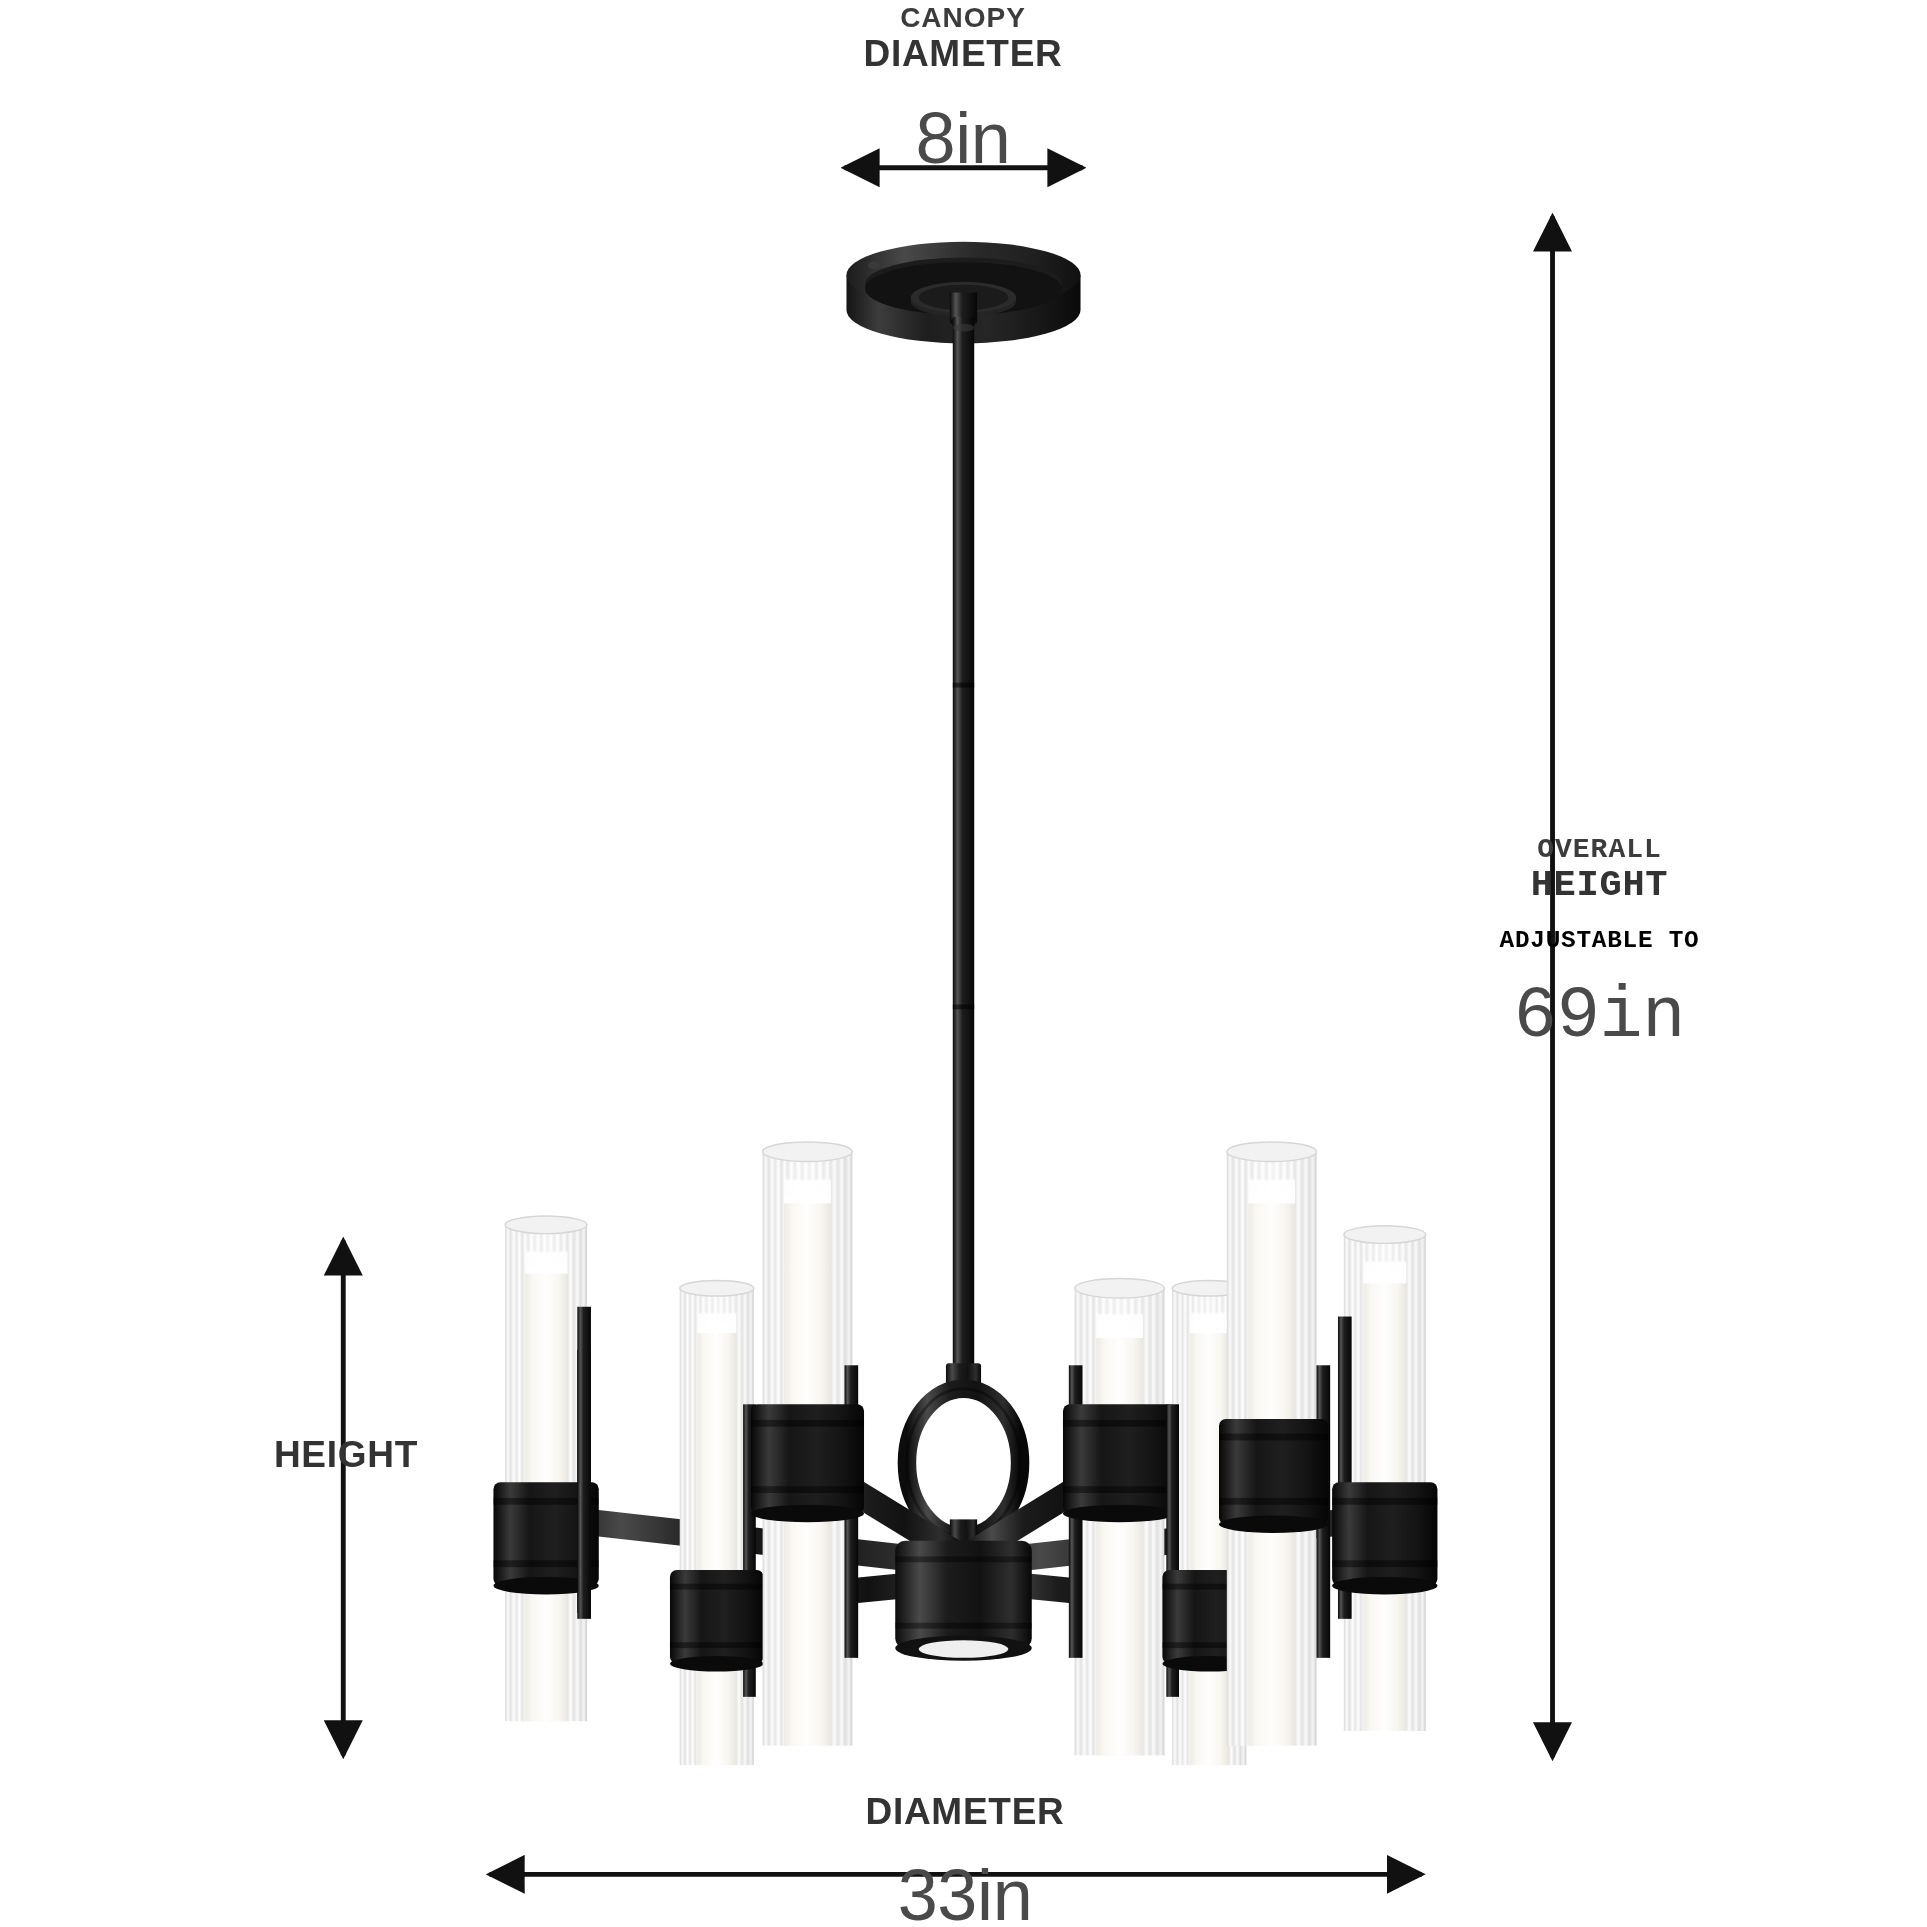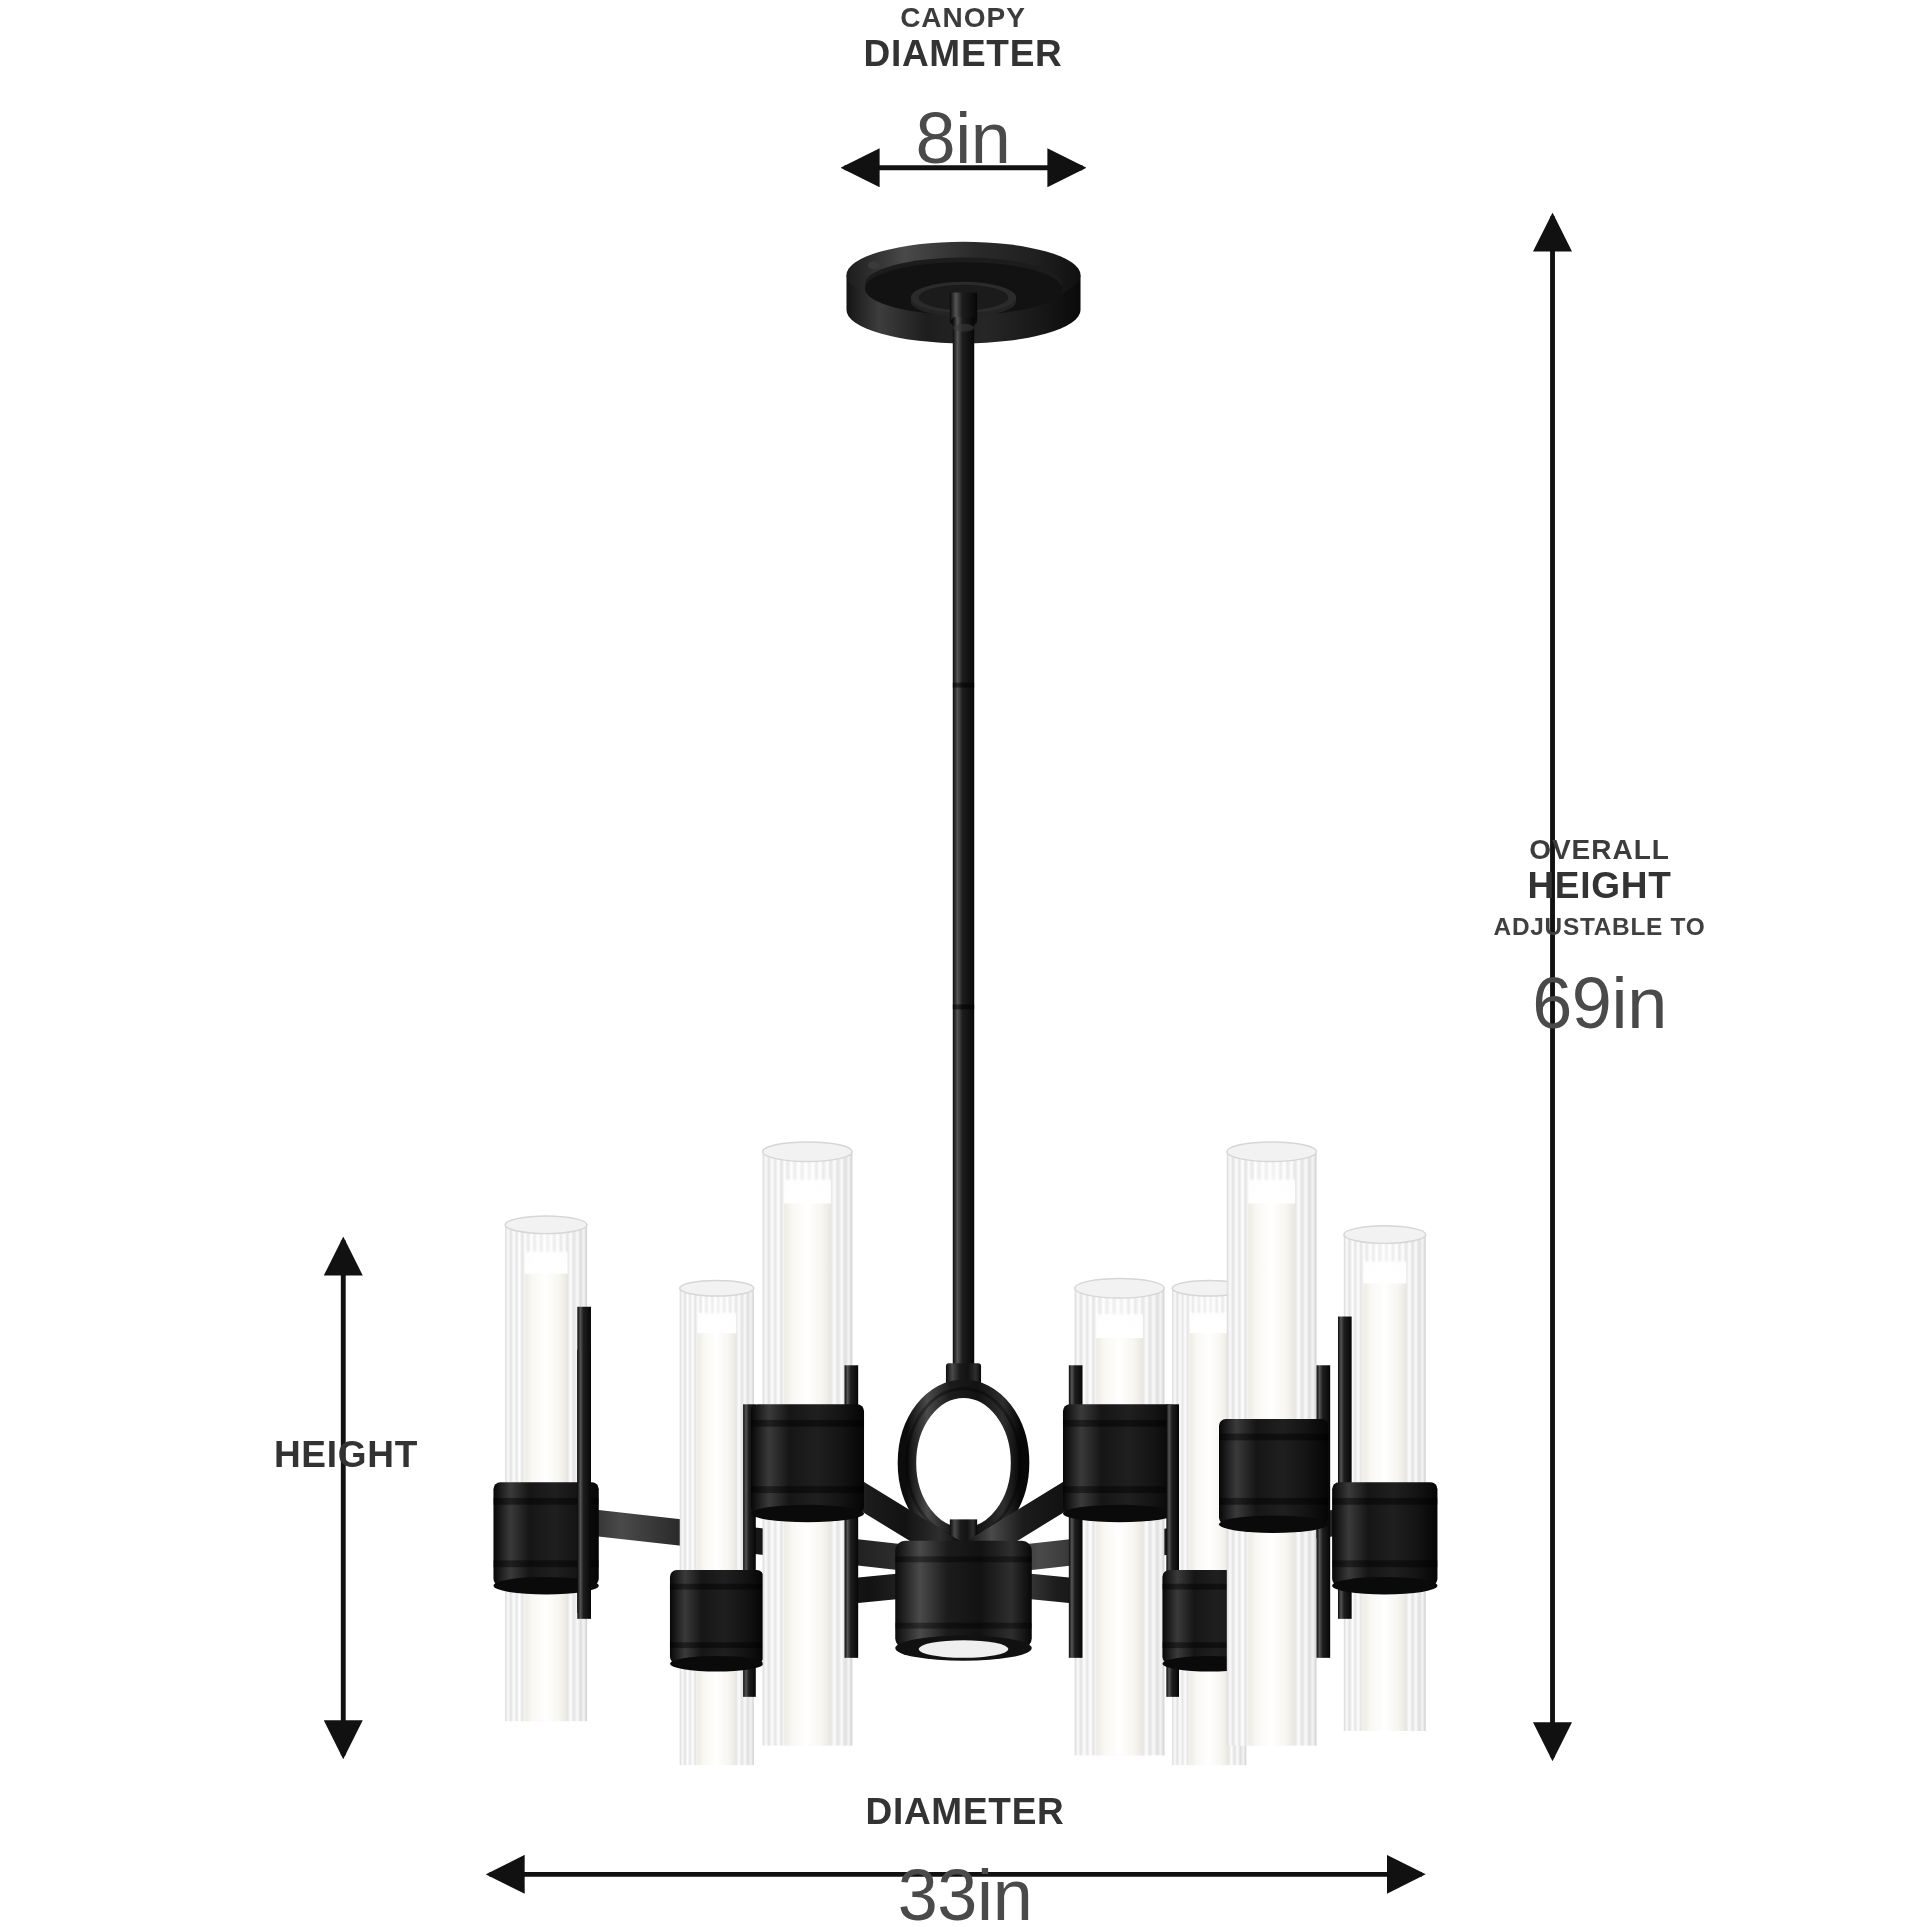--- a/index.html
+++ b/index.html
@@ -41,23 +41,23 @@
     font-size: 37px;
     font-weight: 700;
     letter-spacing: 0.02em;
     color: #333333;
     display: block;
   }
   .lbl-sub {
     font-size: 24.4px;
     font-weight: 700;
     letter-spacing: 0.03em;
-    color: #404040;
+    color: #000000;
     display: block;
-    margin-top: 6px;
+    margin-top: 20px;
   }
   .lbl-val {
     font-size: 72px;
     font-weight: 400;
     letter-spacing: -0.005em;
     color: #4a4a4a;
     display: block;
     margin-top: 23px;
   }
 
@@ -351,21 +351,21 @@
       <line x1="502" y1="1922" x2="1458" y2="1922" stroke="#111111" stroke-width="5" marker-start="url(#arwR)" marker-end="url(#arwR)"></line>
     </g>
   </svg>
 
   <div class="dim-label" style="left:768px; top:2px; width:390px;">
     <span class="lbl-sm">CANOPY</span>
     <span class="lbl-lg">DIAMETER</span>
     <span class="lbl-val">8in</span>
   </div>
 
-  <div class="dim-label" style="left:1414px; top:834px; width:371px;">
+  <div class="dim-label" style="left:1414px; top:834px; width:371px;font-family:Liberation Mono, monospace;">
     <span class="lbl-sm">OVERALL</span>
     <span class="lbl-lg">HEIGHT</span>
     <span class="lbl-sub">ADJUSTABLE TO</span>
     <span class="lbl-val">69in</span>
   </div>
 
   <div class="dim-label" style="left:185px; top:1434px; width:322px;">
     <span class="lbl-lg">HEIGHT</span>
   </div>
 

